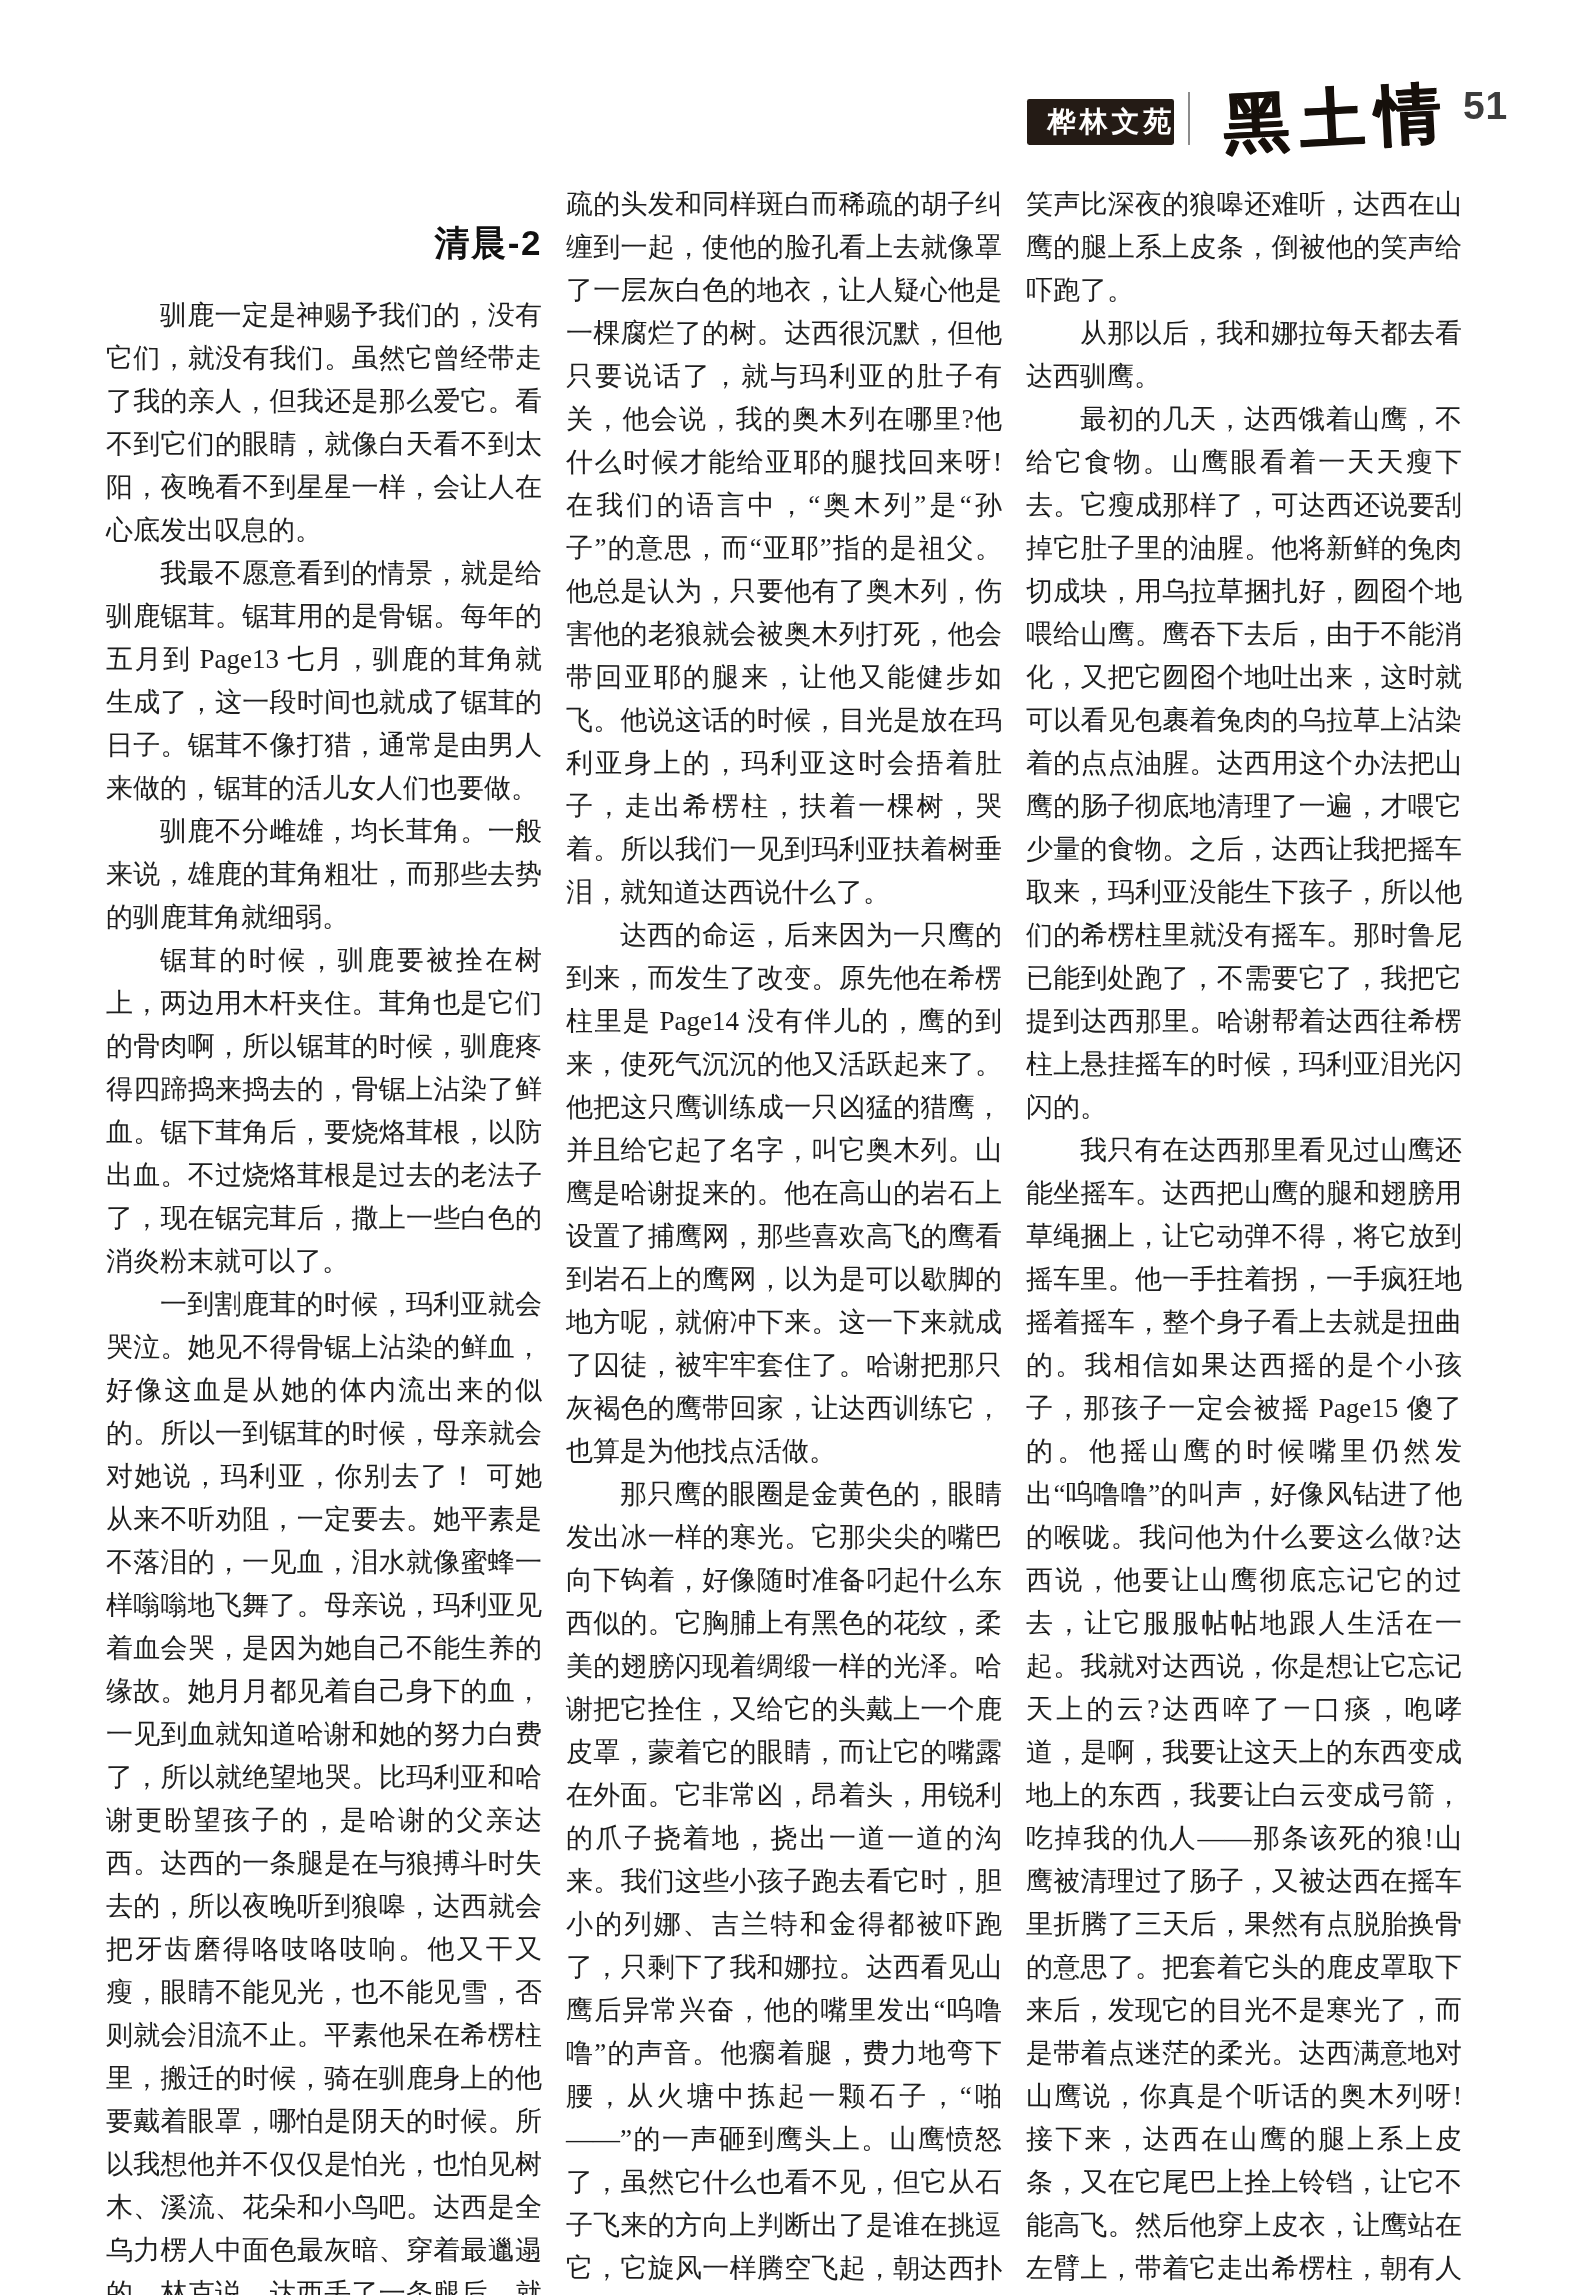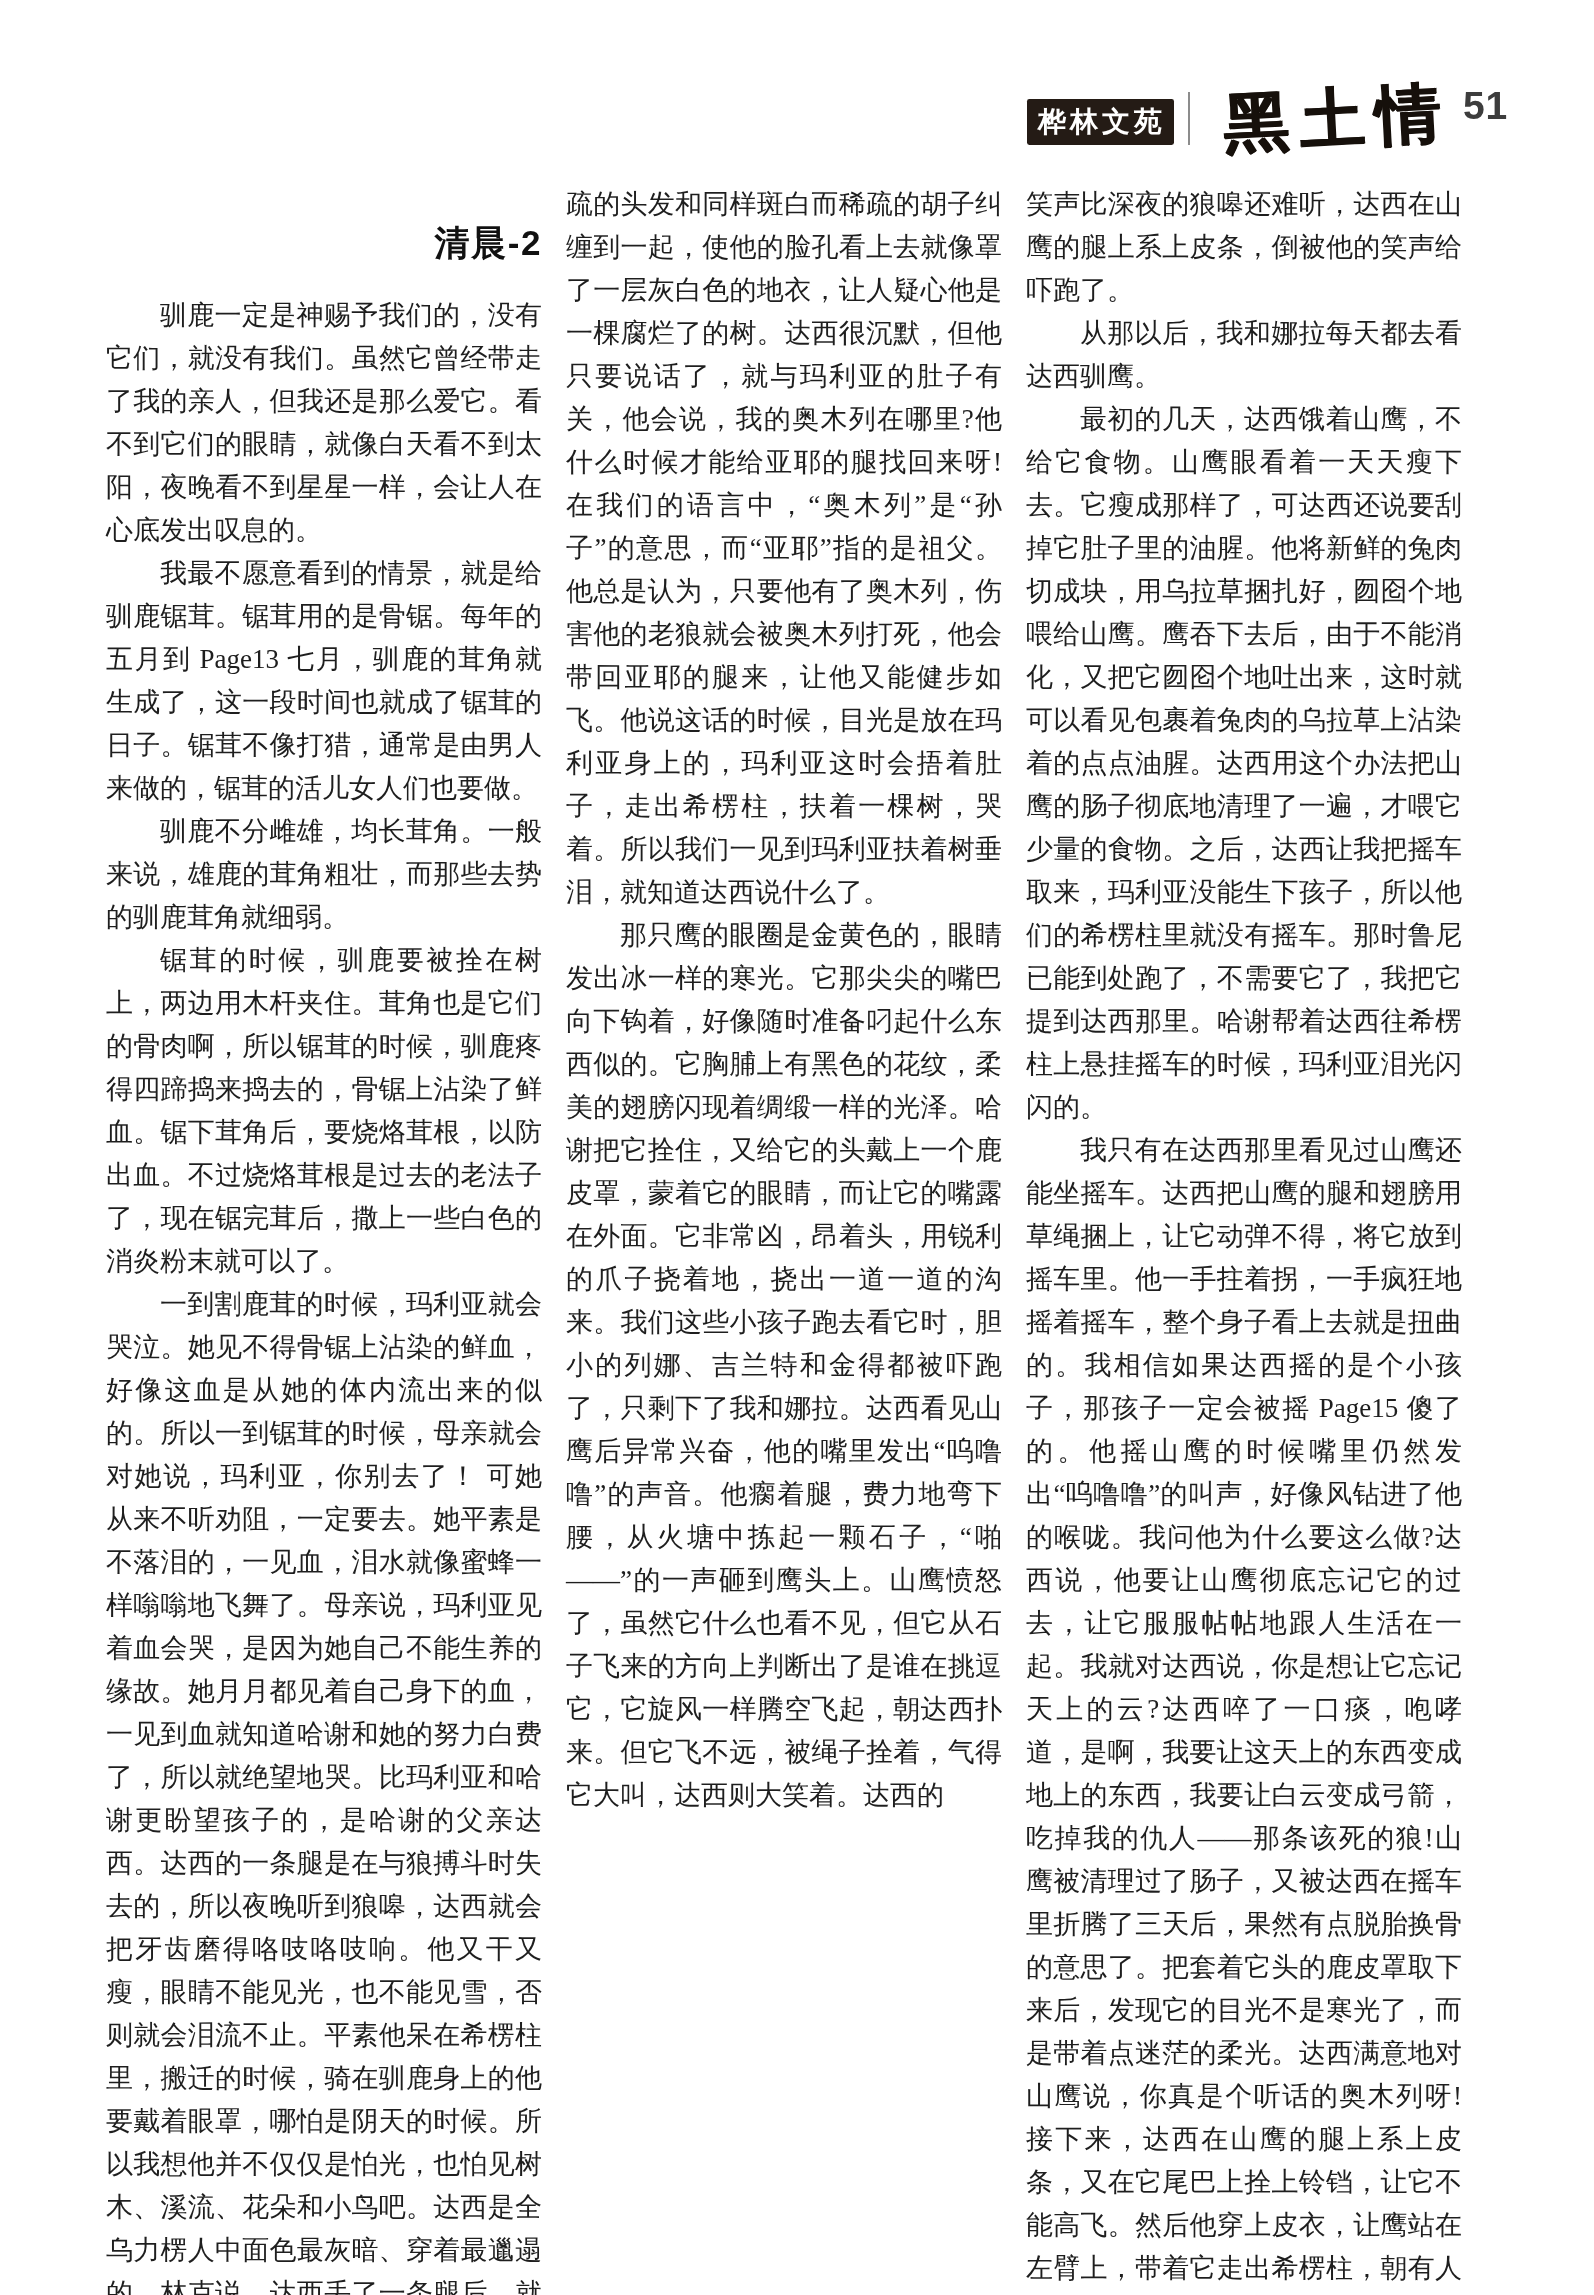--- a/index.html
+++ b/index.html
@@ -21,21 +21,21 @@
   .section-badge {
     position: absolute;
     left: 1027px;
     top: 99px;
     width: 147px;
     height: 46px;
     background: #241b15;
     border-radius: 2.4px;
     display: flex;
     align-items: center;
-    justify-content: center;
+    justify-content: flex-end;
   }
   .section-badge span {
     color: #ffffff;
     font-family: "Liberation Sans", "DejaVu Sans", sans-serif;
     font-weight: bold;
     font-size: 28px;
     letter-spacing: 4px;
     transform: translateX(1.6px);
   }
   .header-divider {
@@ -119,20 +119,21 @@
     <h1 class="article-title">清晨-2</h1>
     <p class="ind">驯鹿一定是神赐予我们的，没有它们，就没有我们。虽然它曾经带走了我的亲人，但我还是那么爱它。看不到它们的眼睛，就像白天看不到太阳，夜晚看不到星星一样，会让人在心底发出叹息的。</p>
     <p class="ind">我最不愿意看到的情景，就是给驯鹿锯茸。锯茸用的是骨锯。每年的五月到 Page13 七月，驯鹿的茸角就生成了，这一段时间也就成了锯茸的日子。锯茸不像打猎，通常是由男人来做的，锯茸的活儿女人们也要做。</p>
     <p class="ind">驯鹿不分雌雄，均长茸角。一般来说，雄鹿的茸角粗壮，而那些去势的驯鹿茸角就细弱。</p>
     <p class="ind">锯茸的时候，驯鹿要被拴在树上，两边用木杆夹住。茸角也是它们的骨肉啊，所以锯茸的时候，驯鹿疼得四蹄捣来捣去的，骨锯上沾染了鲜血。锯下茸角后，要烧烙茸根，以防出血。不过烧烙茸根是过去的老法子了，现在锯完茸后，撒上一些白色的消炎粉末就可以了。</p>
     <p class="ind">一到割鹿茸的时候，玛利亚就会哭泣。她见不得骨锯上沾染的鲜血，好像这血是从她的体内流出来的似的。所以一到锯茸的时候，母亲就会对她说，玛利亚，你别去了！ 可她从来不听劝阻，一定要去。她平素是不落泪的，一见血，泪水就像蜜蜂一样嗡嗡地飞舞了。母亲说，玛利亚见着血会哭，是因为她自己不能生养的缘故。她月月都见着自己身下的血，一见到血就知道哈谢和她的努力白费了，所以就绝望地哭。比玛利亚和哈谢更盼望孩子的，是哈谢的父亲达西。达西的一条腿是在与狼搏斗时失去的，所以夜晚听到狼嗥，达西就会把牙齿磨得咯吱咯吱响。他又干又瘦，眼睛不能见光，也不能见雪，否则就会泪流不止。平素他呆在希楞柱里，搬迁的时候，骑在驯鹿身上的他要戴着眼罩，哪怕是阴天的时候。所以我想他并不仅仅是怕光，也怕见树木、溪流、花朵和小鸟吧。达西是全乌力楞人中面色最灰暗、穿着最邋遢的。林克说，达西丢了一条腿后，就不剃头发不刮胡子了。他那斑白而稀</p>
   </section>
 
   <section class="col col-2">
     <p class="cont">疏的头发和同样斑白而稀疏的胡子纠缠到一起，使他的脸孔看上去就像罩了一层灰白色的地衣，让人疑心他是一棵腐烂了的树。达西很沉默，但他只要说话了，就与玛利亚的肚子有关，他会说，我的奥木列在哪里?他什么时候才能给亚耶的腿找回来呀!在我们的语言中，“奥木列”是“孙子”的意思，而“亚耶”指的是祖父。他总是认为，只要他有了奥木列，伤害他的老狼就会被奥木列打死，他会带回亚耶的腿来，让他又能健步如飞。他说这话的时候，目光是放在玛利亚身上的，玛利亚这时会捂着肚子，走出希楞柱，扶着一棵树，哭着。所以我们一见到玛利亚扶着树垂泪，就知道达西说什么了。</p>
+    <p class="ind">达西的命运，后来因为一只鹰的到来，而发生了改变。原先他在希楞柱里是 Page14 没有伴儿的，鹰的到来，使死气沉沉的他又活跃起来了。他把这只鹰训练成一只凶猛的猎鹰，并且给它起了名字，叫它奥木列。山鹰是哈谢捉来的。他在高山的岩石上设置了捕鹰网，那些喜欢高飞的鹰看到岩石上的鹰网，以为是可以歇脚的地方呢，就俯冲下来。这一下来就成了囚徒，被牢牢套住了。哈谢把那只灰褐色的鹰带回家，让达西训练它，也算是为他找点活做。</p>
     <p class="ind">那只鹰的眼圈是金黄色的，眼睛发出冰一样的寒光。它那尖尖的嘴巴向下钩着，好像随时准备叼起什么东西似的。它胸脯上有黑色的花纹，柔美的翅膀闪现着绸缎一样的光泽。哈谢把它拴住，又给它的头戴上一个鹿皮罩，蒙着它的眼睛，而让它的嘴露在外面。它非常凶，昂着头，用锐利的爪子挠着地，挠出一道一道的沟来。我们这些小孩子跑去看它时，胆小的列娜、吉兰特和金得都被吓跑了，只剩下了我和娜拉。达西看见山鹰后异常兴奋，他的嘴里发出“呜噜噜”的声音。他瘸着腿，费力地弯下腰，从火塘中拣起一颗石子，“啪——”的一声砸到鹰头上。山鹰愤怒了，虽然它什么也看不见，但它从石子飞来的方向上判断出了是谁在挑逗它，它旋风一样腾空飞起，朝达西扑来。但它飞不远，被绳子拴着，气得它大叫，达西则大笑着。达西的</p>
   </section>
 
   <section class="col col-3">
     <p class="cont">笑声比深夜的狼嗥还难听，达西在山鹰的腿上系上皮条，倒被他的笑声给吓跑了。</p>
     <p class="ind">从那以后，我和娜拉每天都去看达西驯鹰。</p>
     <p class="ind">最初的几天，达西饿着山鹰，不给它食物。山鹰眼看着一天天瘦下去。它瘦成那样了，可达西还说要刮掉它肚子里的油腥。他将新鲜的兔肉切成块，用乌拉草捆扎好，囫囵个地喂给山鹰。鹰吞下去后，由于不能消化，又把它囫囵个地吐出来，这时就可以看见包裹着兔肉的乌拉草上沾染着的点点油腥。达西用这个办法把山鹰的肠子彻底地清理了一遍，才喂它少量的食物。之后，达西让我把摇车取来，玛利亚没能生下孩子，所以他们的希楞柱里就没有摇车。那时鲁尼已能到处跑了，不需要它了，我把它提到达西那里。哈谢帮着达西往希楞柱上悬挂摇车的时候，玛利亚泪光闪闪的。</p>
     <p class="ind">我只有在达西那里看见过山鹰还能坐摇车。达西把山鹰的腿和翅膀用草绳捆上，让它动弹不得，将它放到摇车里。他一手拄着拐，一手疯狂地摇着摇车，整个身子看上去就是扭曲的。我相信如果达西摇的是个小孩子，那孩子一定会被摇 Page15 傻了的。他摇山鹰的时候嘴里仍然发出“呜噜噜”的叫声，好像风钻进了他的喉咙。我问他为什么要这么做?达西说，他要让山鹰彻底忘记它的过去，让它服服帖帖地跟人生活在一起。我就对达西说，你是想让它忘记天上的云?达西啐了一口痰，咆哮道，是啊，我要让这天上的东西变成地上的东西，我要让白云变成弓箭，吃掉我的仇人——那条该死的狼!山鹰被清理过了肠子，又被达西在摇车里折腾了三天后，果然有点脱胎换骨的意思了。把套着它头的鹿皮罩取下来后，发现它的目光不是寒光了，而是带着点迷茫的柔光。达西满意地对山鹰说，你真是个听话的奥木列呀!接下来，达西在山鹰的腿上系上皮条，又在它尾巴上拴上铃铛，让它不能高飞。然后他穿上皮衣，让鹰站在左臂上，带着它走出希楞柱，朝有人的地方走去。他说这是为了让山鹰熟悉人，它认了人后，就习惯呆在人群中了。</p>
   </section>
 

